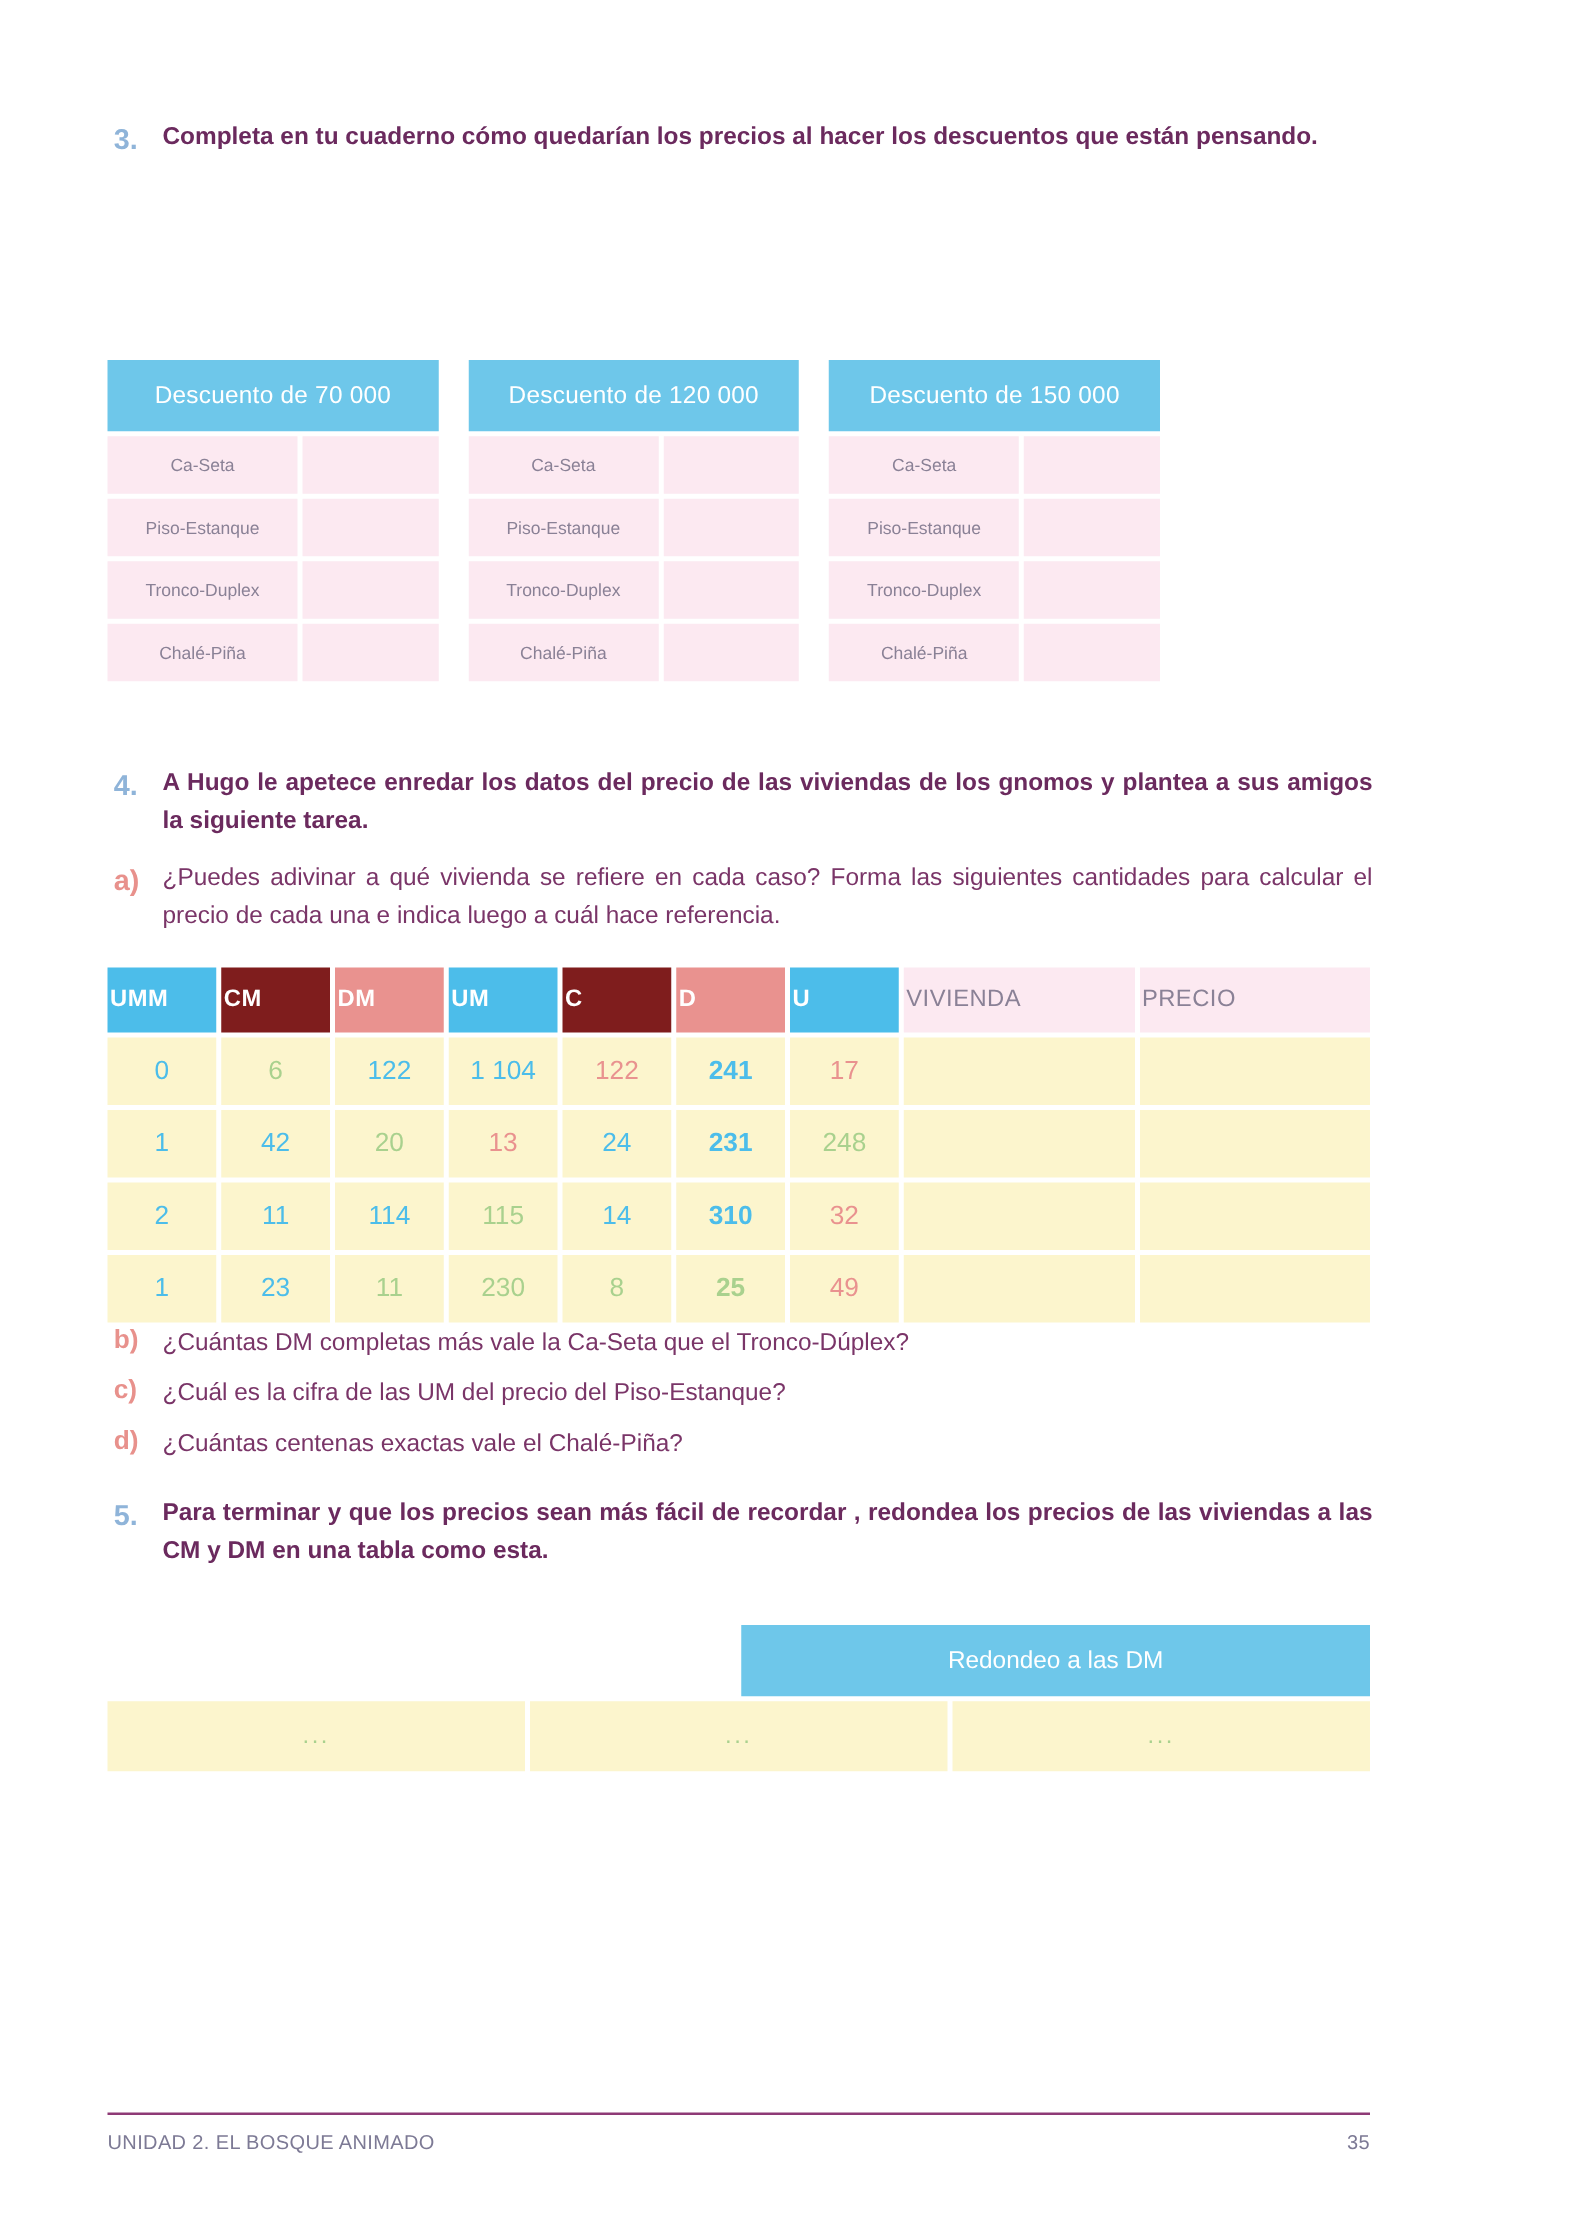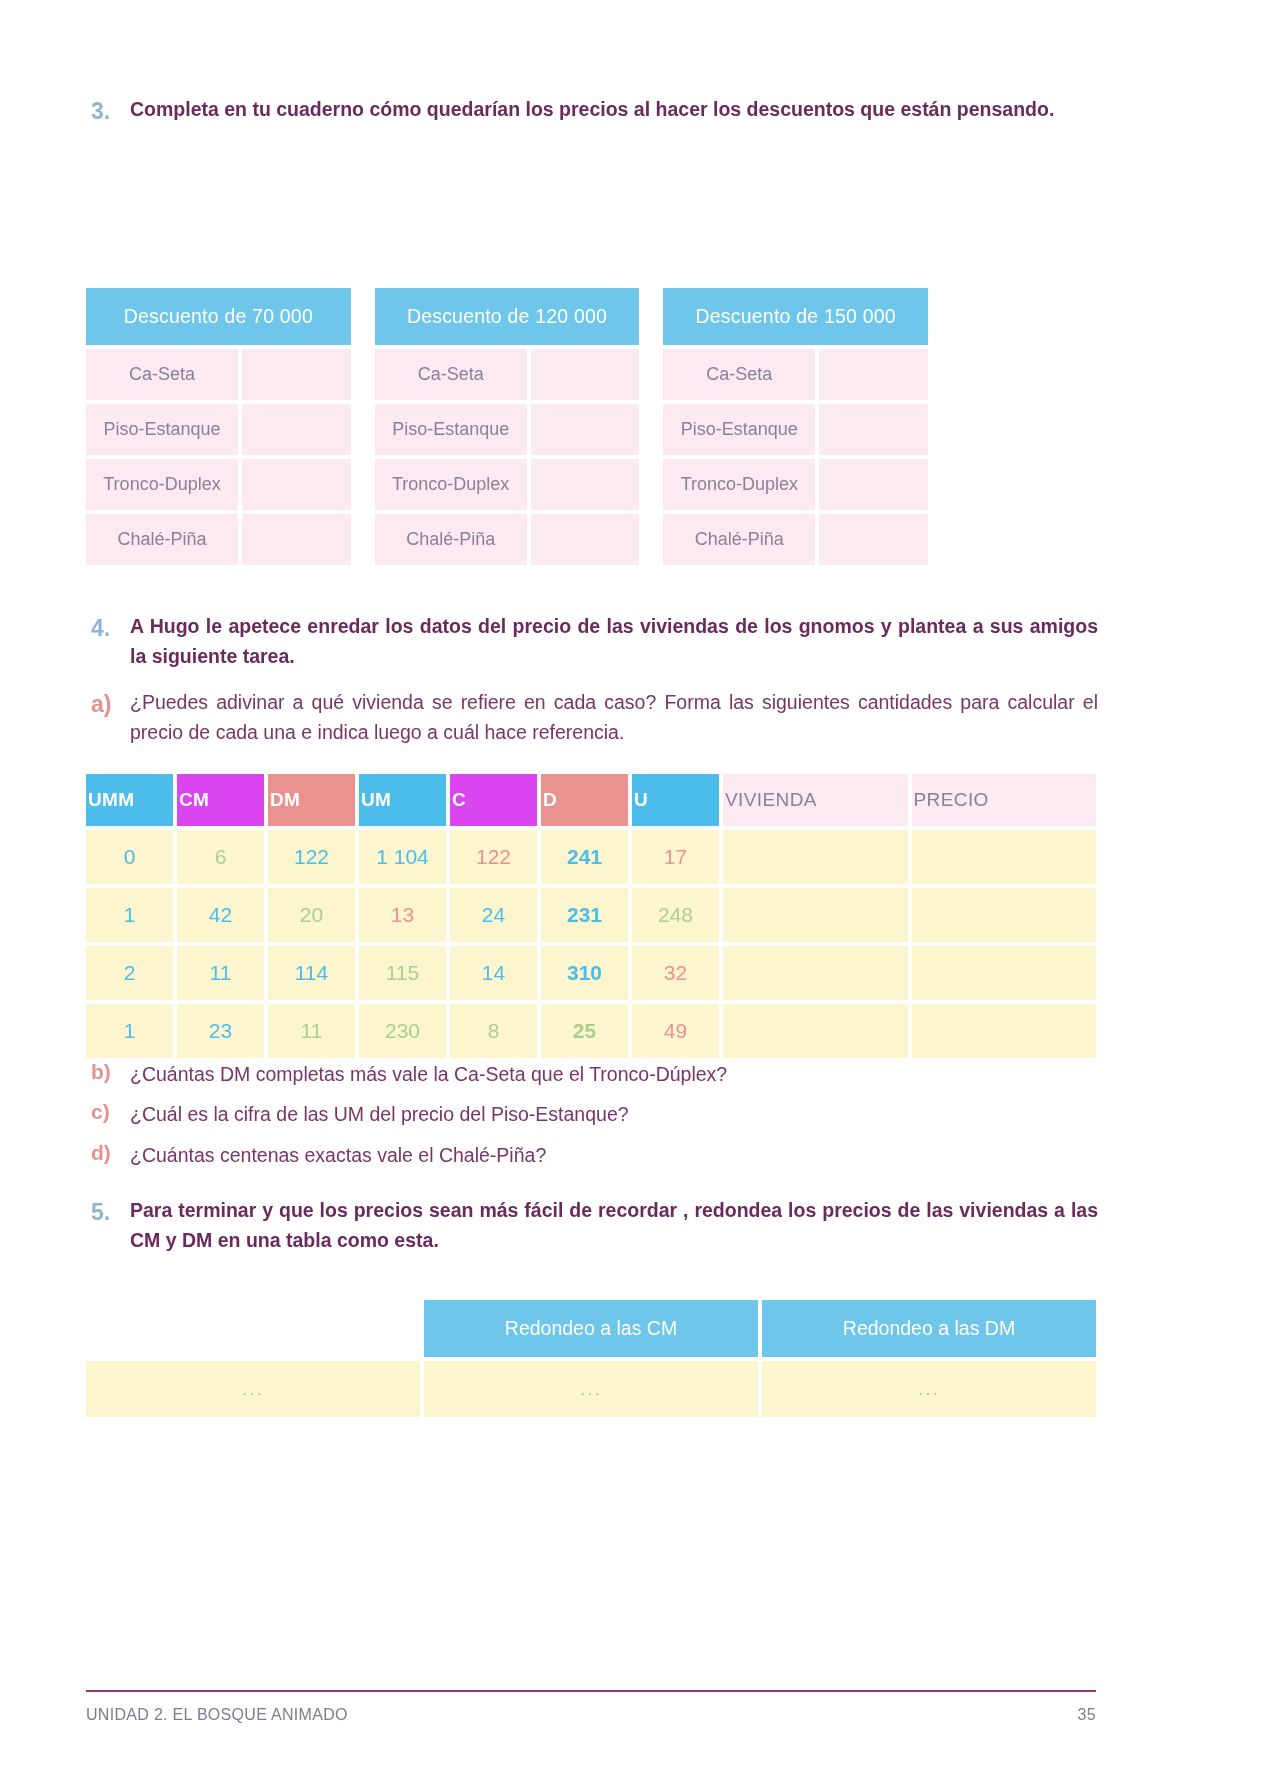--- a/index.html
+++ b/index.html
@@ -67,21 +67,21 @@
     font-size: 19.5px;
     text-align: center;
     padding: 17px 4px;
     letter-spacing: .2px;
   }
   .dt-body { margin-top: 4px; }
   .dt-row { display: flex; gap: 4px; margin-bottom: 4px; }
   .dt-label, .dt-blank {
     background: #fce9f1;
     padding: 15px 4px;
-    font-size: 18px;
+    font-size: 14px;
     color: #8a8196;
     text-align: center;
   }
   .dt-label { flex: 0 0 152px; }
   .dt-blank { flex: 1; }
 
   
   #sec4 { position:absolute; left:86px; top:612px; width:1012px; }
   #sec4a { position:absolute; left:86px; top:688px; width:1012px; }
   .ex-text.sub { font-weight: normal; font-size: 19.5px; color:#7a3568; }
@@ -95,21 +95,21 @@
   }
   .vt-head { display: flex; gap: 4px; }
   .vt-head > div {
     color: #ffffff;
     font-weight: bold;
     font-size: 19px;
     padding: 15px 2px;
     letter-spacing: .4px;
   }
   .vt-blue  { background: #4cbdea; }
-  .vt-green { background: #d946ef; }
+  .vt-green { background: #7f1d1d; }
   .vt-red   { background: #e9928f; }
   .vt-pink  { background: #fce9f1; color: #8a8196 !important; font-weight: normal !important; }
   .vt-body { margin-top: 4px; }
   .vt-row { display: flex; gap: 4px; margin-bottom: 4px; }
   .vt-row > div {
     background: #fcf5cd;
     padding: 15px 2px;
     text-align: center;
     font-size: 21px;
   }
@@ -375,21 +375,20 @@
   <div id="sec5" class="exercise">
     <div class="ex-num">5.</div>
     <div class="ex-body">
       <p class="ex-text">Para terminar y que los precios sean más fácil de recordar , redondea los precios de las viviendas a las CM y DM en una tabla como esta.</p>
     </div>
   </div>
 
   <div class="round-table">
     <div class="rt-head">
       <div class="rt-empty"></div>
-      <div class="rt-cm">Redondeo a las CM</div>
       <div class="rt-dm">Redondeo a las DM</div>
     </div>
     <div class="rt-body">
       <div>...</div>
       <div>...</div>
       <div>...</div>
     </div>
   </div>
 
   <div class="footer">

